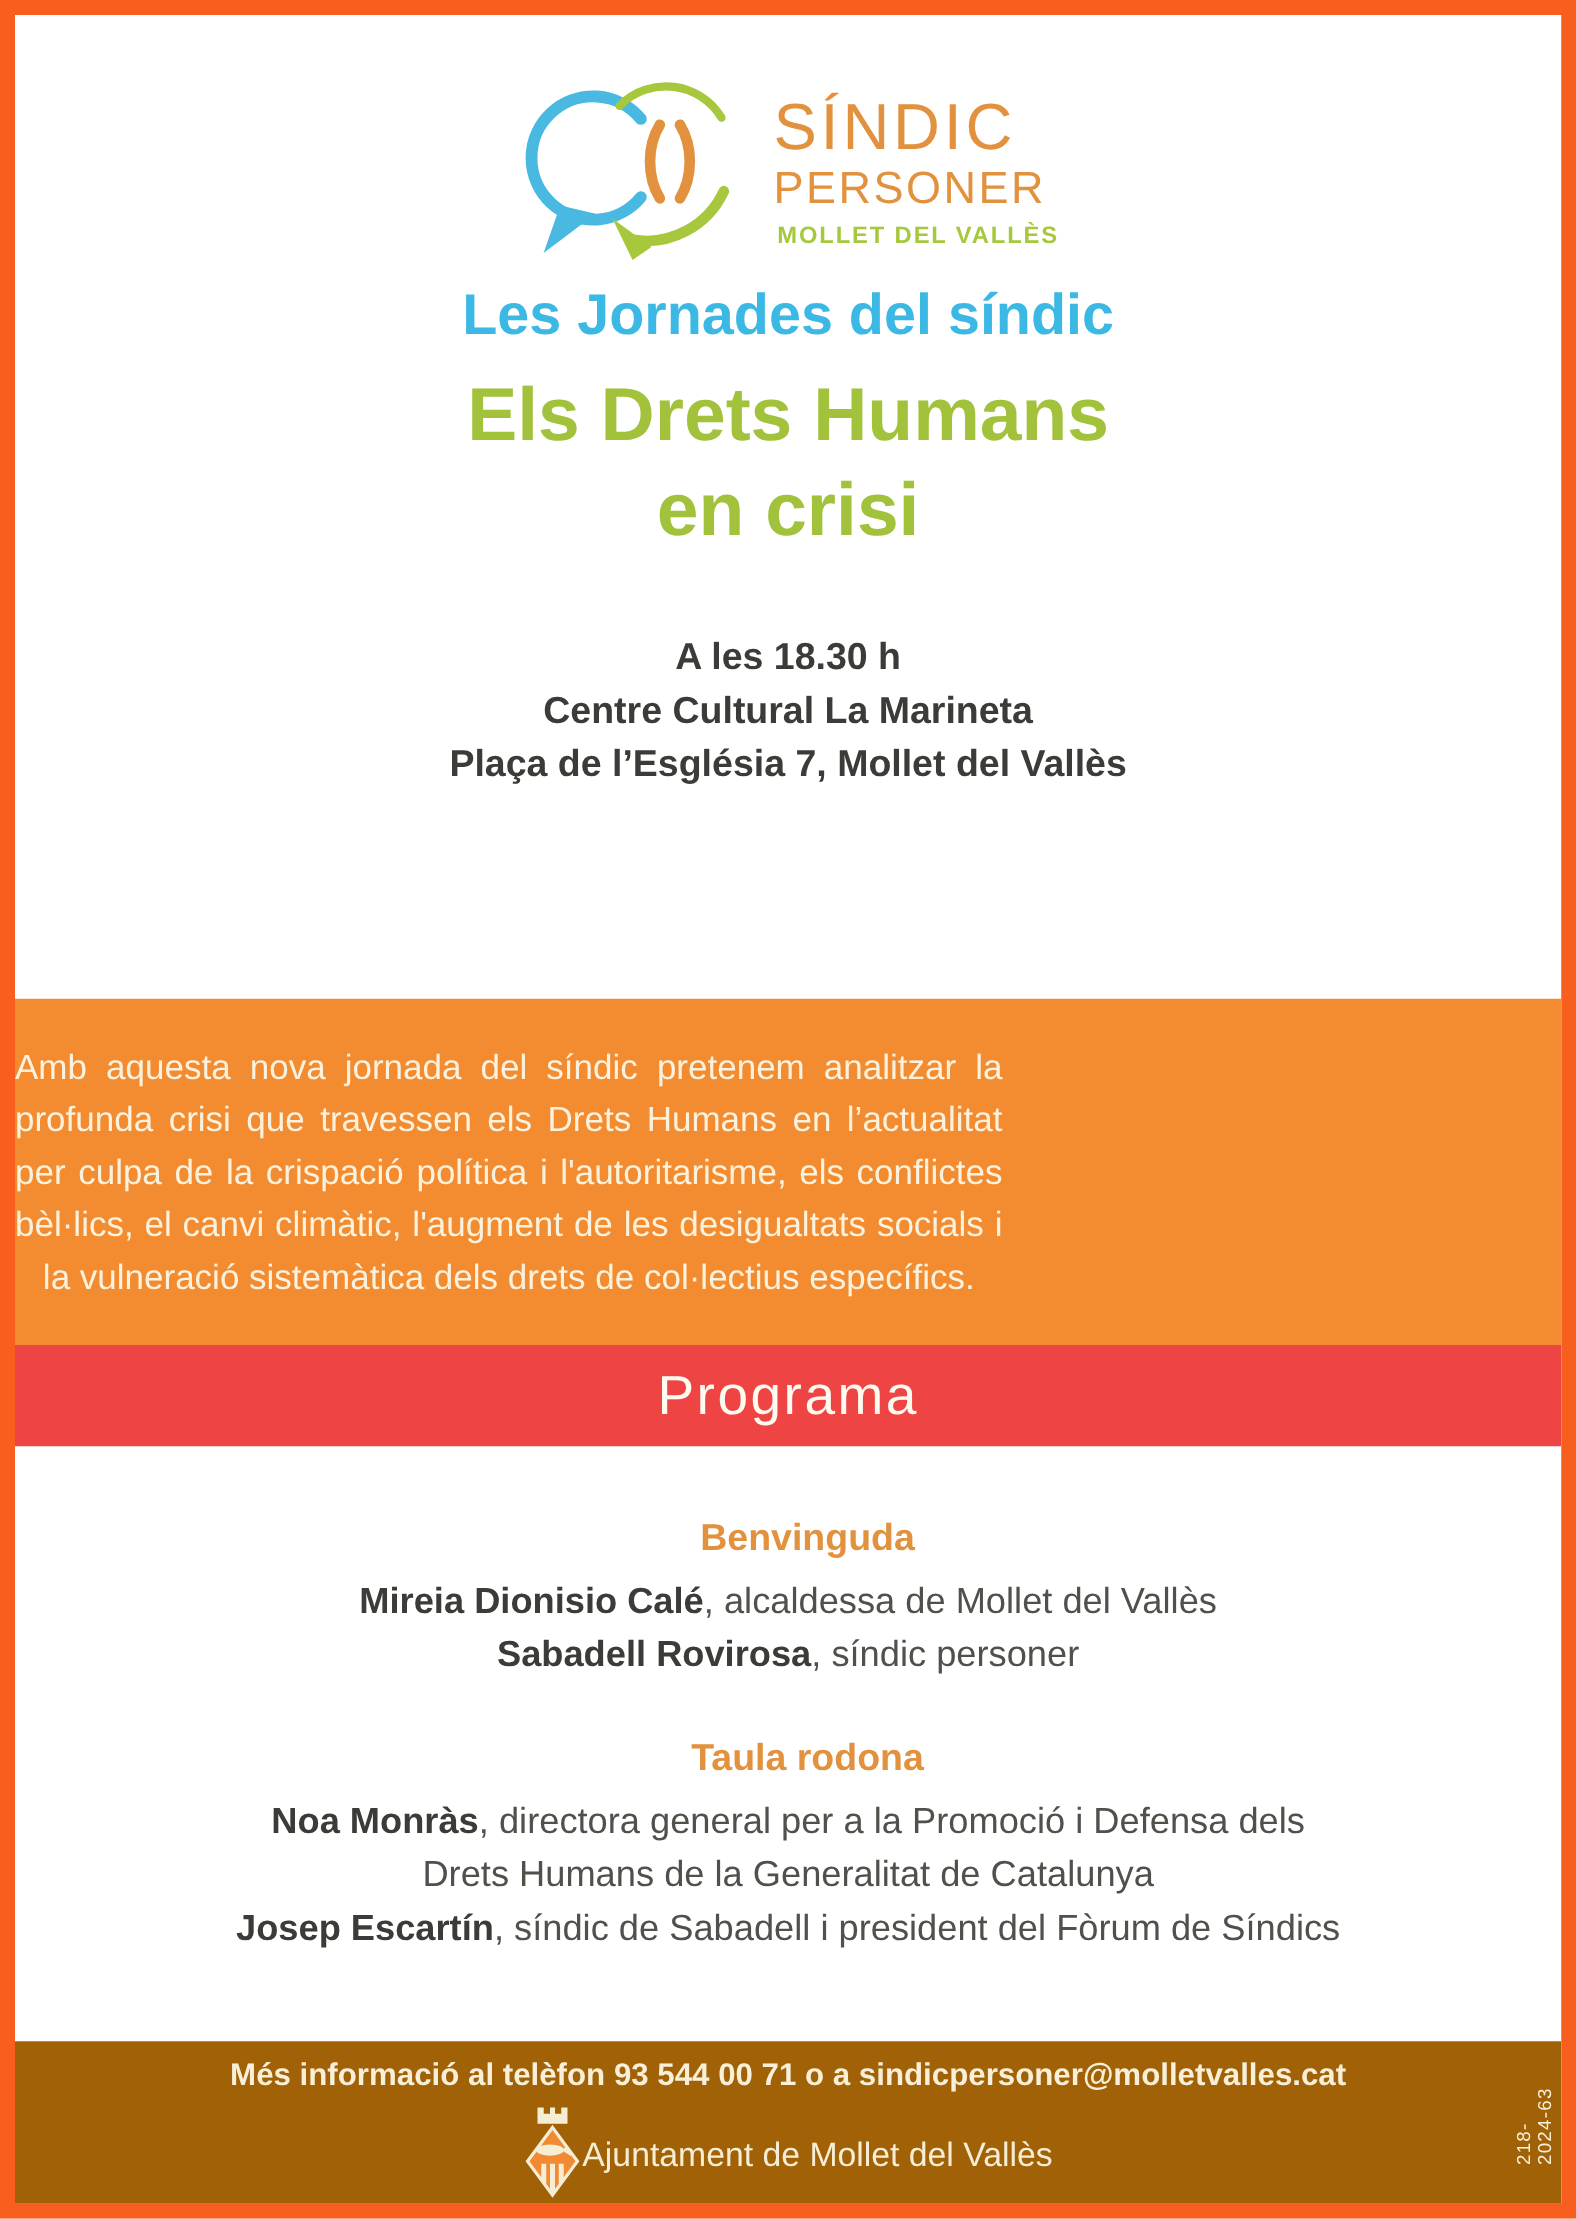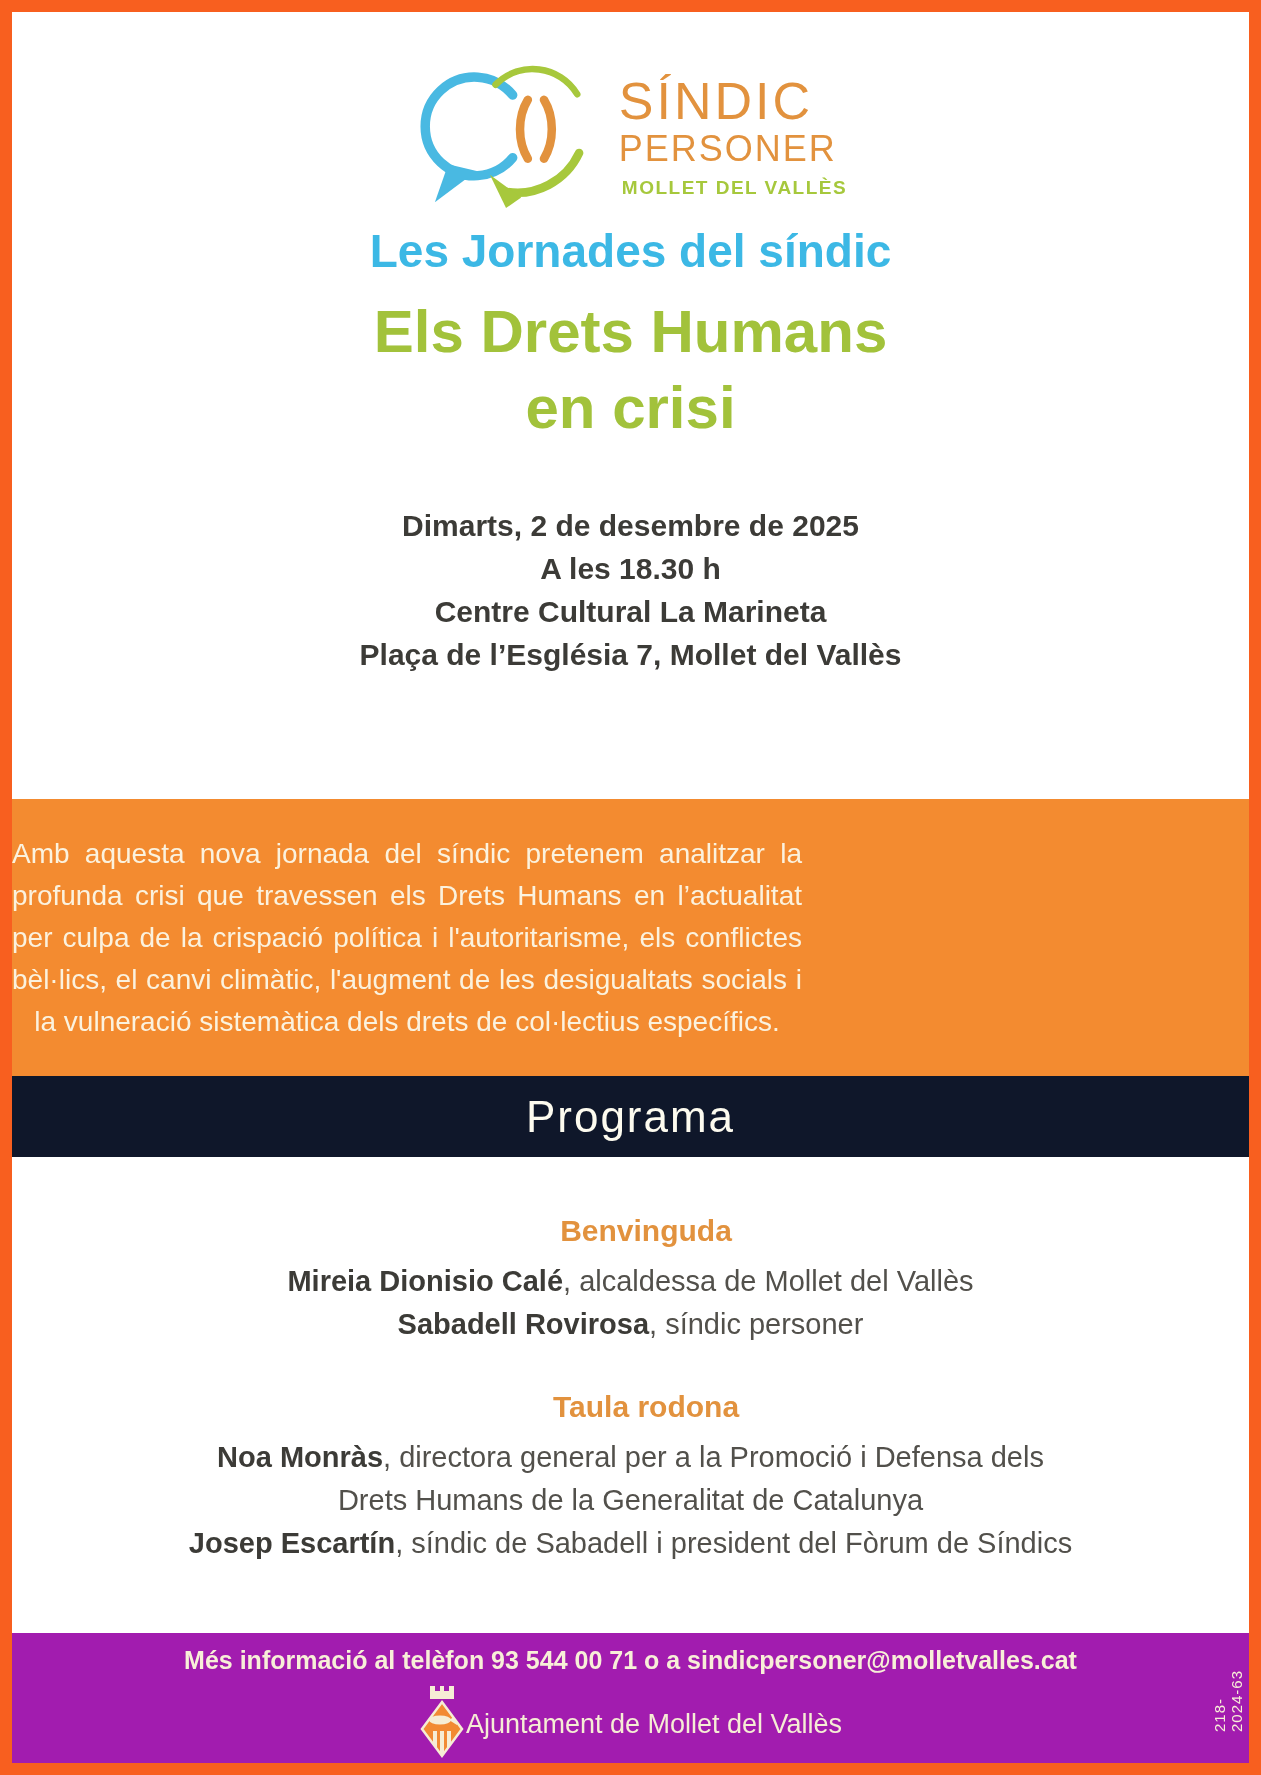--- a/index.html
+++ b/index.html
@@ -42,37 +42,37 @@
     display:flex;align-items:center;justify-content:flex-start;
   }
   .intro-band p{
     margin:0;width:790px;
     text-align:justify;text-align-last:center;
     font-size:28px;line-height:42px;font-weight:500;color:#FBF2DE;
   }
   
   .program-band{
     position:absolute;top:1064px;left:0;right:0;height:81px;
-    background:#0f172a;
+    background:#ef4444;
     display:flex;align-items:center;justify-content:center;
   }
   .program-band-title{font-size:44px;font-weight:300;letter-spacing:2px;color:#FDFBEF;}
   
   .program{
     position:absolute;top:1200px;left:0;right:0;text-align:center;
   }
   .program-section + .program-section{margin-top:42px;}
   .section-heading{font-size:30px;font-weight:700;color:#E2923E;line-height:38px;margin-bottom:10px;padding-left:31px;}
   .entry{font-size:29px;line-height:43px;max-width:900px;margin:0 auto;}
   .entry-name{font-weight:700;color:#3C3B37;}
   .entry-role{font-weight:400;color:#52504B;}
   
   .footer{
     position:absolute;top:1621px;left:0;right:0;height:132px;
-    background:#a21caf;
+    background:#a16207;
   }
   .footer-contact{
     margin-top:13px;text-align:center;
     font-size:25px;font-weight:700;color:#F8EFD8;
   }
   .footer-brand{
     margin-top:10px;display:flex;justify-content:center;align-items:center;gap:1px;
   }
   .footer-org{font-size:27px;font-weight:400;color:#F6EDD5;}
   .ref-code{
@@ -106,21 +106,20 @@
     </span>
   </div>
 
   <div class="kicker">Les Jornades del síndic</div>
   <div class="main-title">
     <div>Els Drets Humans</div>
     <div>en crisi</div>
   </div>
 
   <div class="event-details">
-    <div>Dimarts, 2 de desembre de 2025</div>
     <div>A les 18.30 h</div>
     <div>Centre Cultural La Marineta</div>
     <div>Plaça de l’Església 7, Mollet del Vallès</div>
   </div>
 
   <div class="intro-band">
     <p>Amb aquesta nova jornada del síndic pretenem analitzar la profunda crisi que travessen els Drets Humans en l’actualitat per culpa de la crispació política i l'autoritarisme, els conflictes bèl·lics, el canvi climàtic, l'augment de les desigualtats socials i la vulneració sistemàtica dels drets de col·lectius específics.</p>
   </div>
 
   <div class="program-band">

